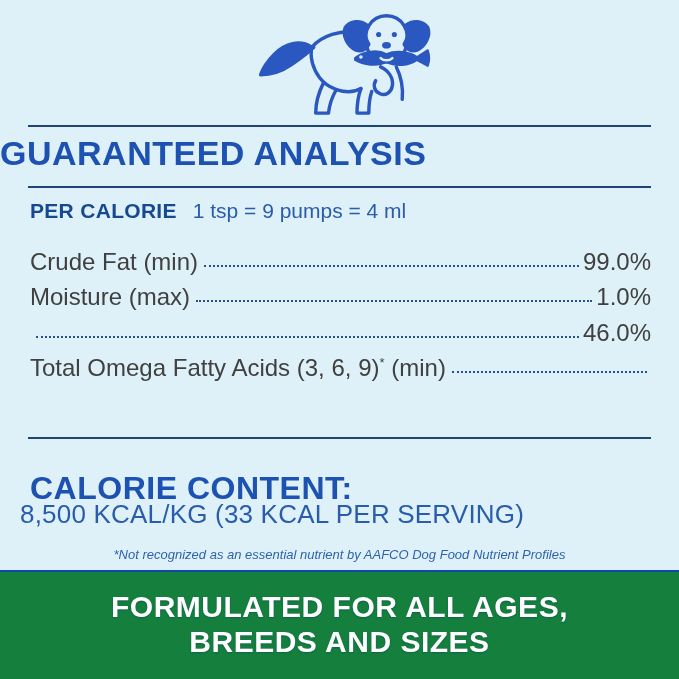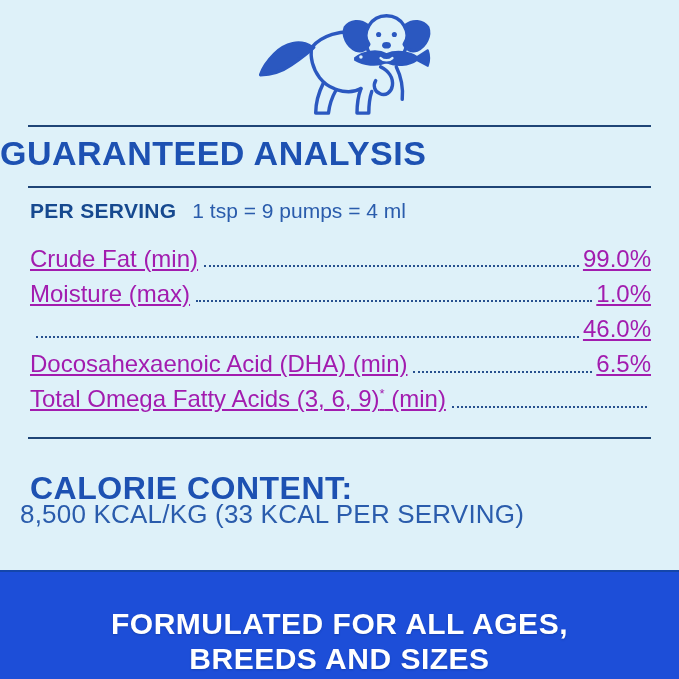--- a/index.html
+++ b/index.html
@@ -32,25 +32,24 @@
   .serving-line {
     position:absolute; top:199px; left:30px;
     font-size:21px; color:#2a5cac;
     white-space:nowrap;
   }
   .serving-label { font-weight:bold; color:#16498f; letter-spacing:0.3px; }
   .serving-value { margin-left:10px; }
 
   .rows { position:absolute; top:241px; left:30px; right:28px; }
   .row {
-    display:flex; align-items:center;
+    display:flex; align-items:flex-end;
     height:35.2px;
-    font-size:24px; color:#a21caf;
+    font-size:24px; color:#404040;
     white-space:nowrap;
-    text-decoration:underline;
   }
   .row sup { font-size:13px; line-height:0; }
   .leader {
     flex:1;
     align-self:flex-end;
     border-bottom:2.4px dotted #27508f;
     margin:0 4px 9px 6px;
     min-width:12px;
   }
   .row-value { text-align:right; }
@@ -67,27 +66,27 @@
   }
   .footnote {
     position:absolute; top:547px; left:0; right:0;
     text-align:center;
     font-size:13px; font-style:italic;
     color:#2f62ad;
   }
 
   .footer {
     position:absolute; top:570px; left:0; right:0; bottom:0;
-    background:#1d4ed8;
+    background:#15803d;
     border-top:2px solid #1446ab;
     color:#ffffff;
     text-align:center;
     font-weight:bold; font-size:30px; line-height:35px;
     letter-spacing:0.5px;
-    padding-top:34px;
+    padding-top:17px;
     text-shadow:0 1px 2px rgba(10,40,110,0.35);
   }
 </style>
 </head>
 <body>
 
 <div class="page">
 
   <div class="dog-wrap">
     <svg viewBox="0 0 200 120" width="214" height="118" fill="none" stroke="#2b58c0" stroke-width="3.5" stroke-linecap="round" stroke-linejoin="round">
@@ -124,55 +123,51 @@
     </svg>
   </div>
 
   <div class="rule rule-1"></div>
 
   <div class="ga-title">GUARANTEED ANALYSIS</div>
 
   <div class="rule rule-2"></div>
 
   <div class="serving-line">
-    <span class="serving-label">PER SERVING</span>
+    <span class="serving-label">PER CALORIE</span>
     <span class="serving-value">1 tsp = 9 pumps = 4 ml</span>
   </div>
 
   <div class="rows">
     <div class="row">
       <span class="row-label"><span class="lbl-main">Crude Fat (min)</span><sup class="lbl-sup"></sup><span class="lbl-after"></span></span>
       <span class="leader"></span>
       <span class="row-value">99.0%</span>
     </div>
   <div class="row">
       <span class="row-label"><span class="lbl-main">Moisture (max)</span><sup class="lbl-sup"></sup><span class="lbl-after"></span></span>
       <span class="leader"></span>
       <span class="row-value">1.0%</span>
     </div>
       <div class="row">
       <span class="leader"></span>
       <span class="row-value">46.0%</span>
     </div>
       <div class="row">
-      <span class="row-label"><span class="lbl-main">Docosahexaenoic Acid (DHA) (min)</span><sup class="lbl-sup"></sup><span class="lbl-after"></span></span>
-      <span class="leader"></span>
-      <span class="row-value">6.5%</span>
-    </div>
-      <div class="row">
       <span class="row-label"><span class="lbl-main">Total Omega Fatty Acids (3, 6, 9)</span><sup class="lbl-sup">*</sup><span class="lbl-after"> (min) </span></span>
       <span class="leader"></span>
     </div>
     </div>
 
   <div class="rule rule-3"></div>
 
   <div class="cal-title">CALORIE CONTENT:</div>
 
   <div class="cal-value">8,500 KCAL/KG (33 KCAL PER SERVING)</div>
 
+  <div class="footnote">*Not recognized as an essential nutrient by AAFCO Dog Food Nutrient Profiles</div>
 
   <div class="footer">
     <div>FORMULATED FOR ALL AGES,</div>
     <div>BREEDS AND SIZES</div>
   </div>
 
 </div>
 
 </body></html>

